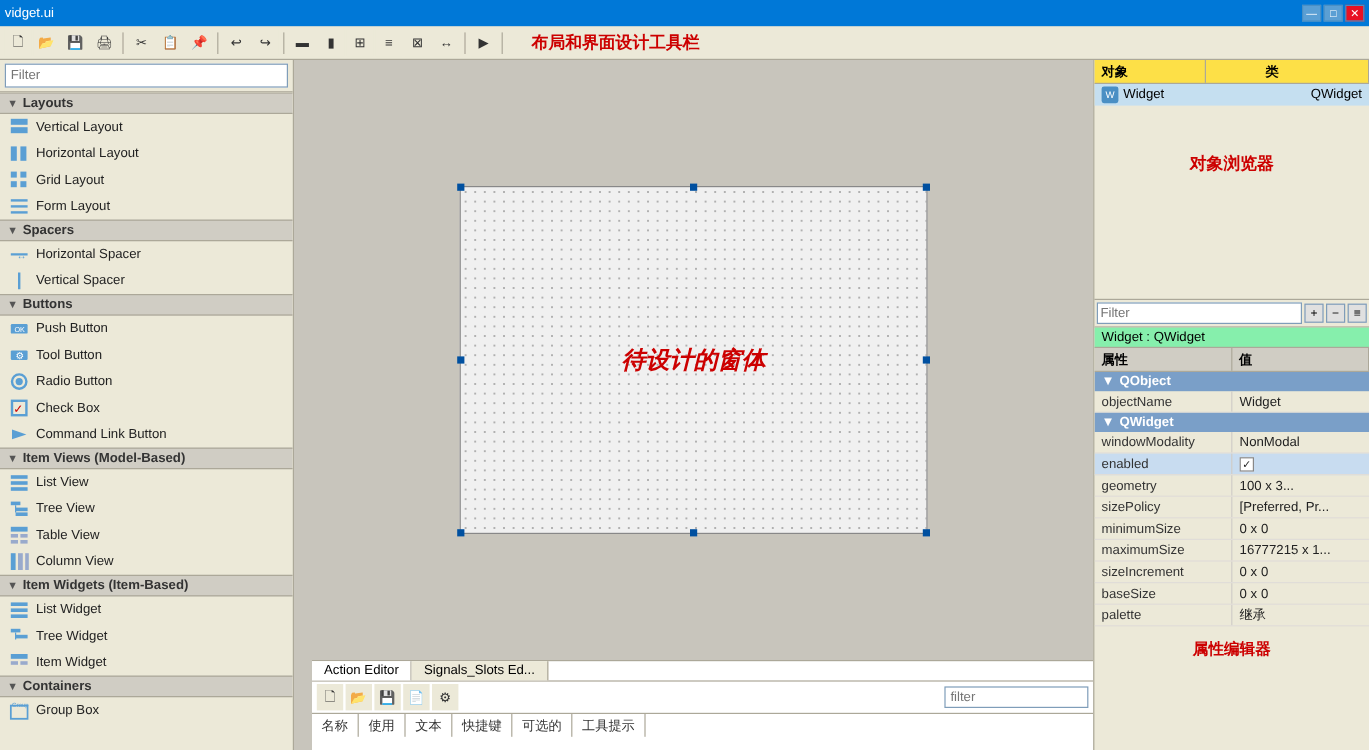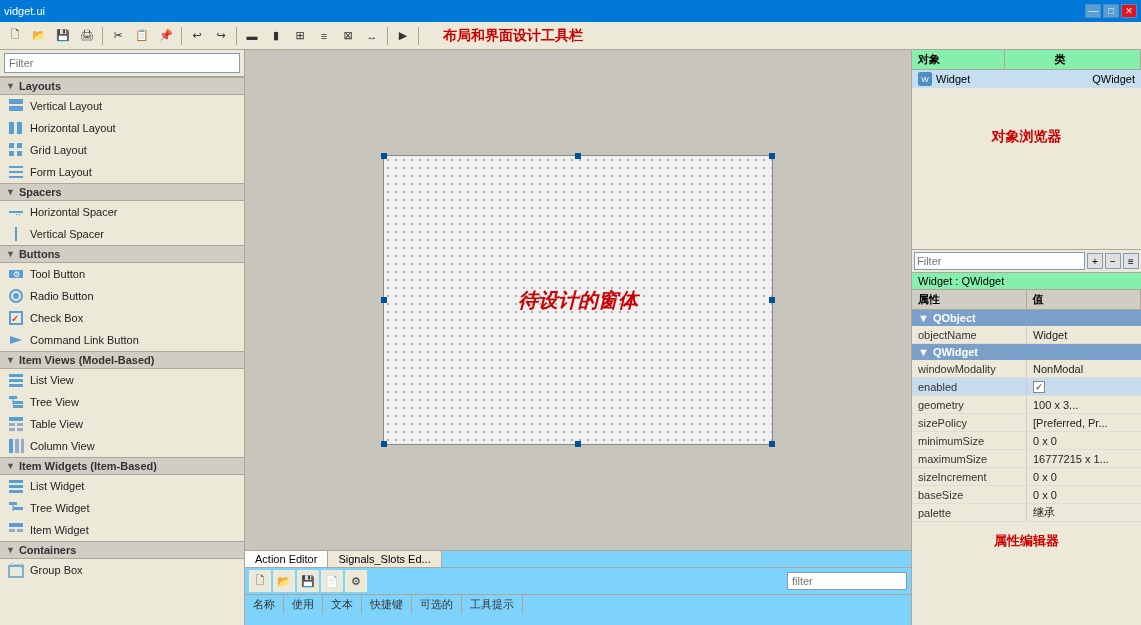--- a/index.html
+++ b/index.html
@@ -142,23 +142,24 @@
       font-weight: bold;
       position: absolute;
       top: 50%;
       left: 50%;
       transform: translate(-50%, -50%);
     }
 
     
     .action-editor {
       height: 75px;
-      background: #7dd3fc;
+      background: #ffffff;
       border-top: 1px solid #aca899;
       flex-shrink: 0;
+      margin-left: 15px;
     }
     .action-editor-header {
       display: flex;
       border-bottom: 1px solid #aca899;
     }
     .action-tab {
       padding: 2px 10px;
       font-size: 11px;
       border-right: 1px solid #aca899;
       cursor: pointer;
@@ -191,21 +192,21 @@
       flex-direction: column;
       flex-shrink: 0;
     }
     .object-browser {
       height: 200px;
       border-bottom: 1px solid #aca899;
       overflow: hidden;
     }
     .panel-header {
       display: flex;
-      background: #86efac;
+      background: #fde047;
       border-bottom: 1px solid #aca899;
       gap: 44px;
     }
     .panel-col-header {
       flex: 1;
       padding: 2px 6px;
       font-size: 11px;
       font-weight: bold;
       border-right: 1px solid #aca899;
     }
@@ -413,20 +414,29 @@
       </div>
 
       <div class="widget-category">
         <span class="category-arrow">▼</span>
         <span>Buttons</span>
       </div>
       <div class="widget-item">
         <div class="widget-icon">
           <svg width="16" height="16">
               <rect x="1" y="4" width="14" height="8" rx="1" fill="#5a9fd4"></rect>
+              <text x="4" y="11" font-size="6" fill="white">OK</text>
+            </svg>
+        </div>
+        <span>Push Button</span>
+      </div>
+      <div class="widget-item">
+        <div class="widget-icon">
+          <svg width="16" height="16">
+              <rect x="1" y="4" width="14" height="8" rx="1" fill="#5a9fd4"></rect>
               <text x="5" y="11" font-size="8" fill="white">⚙</text>
             </svg>
         </div>
         <span>Tool Button</span>
       </div>
       <div class="widget-item">
         <div class="widget-icon">
           <svg width="16" height="16">
               <circle cx="8" cy="8" r="6" fill="none" stroke="#5a9fd4" stroke-width="2"></circle>
               <circle cx="8" cy="8" r="3" fill="#5a9fd4"></circle>

